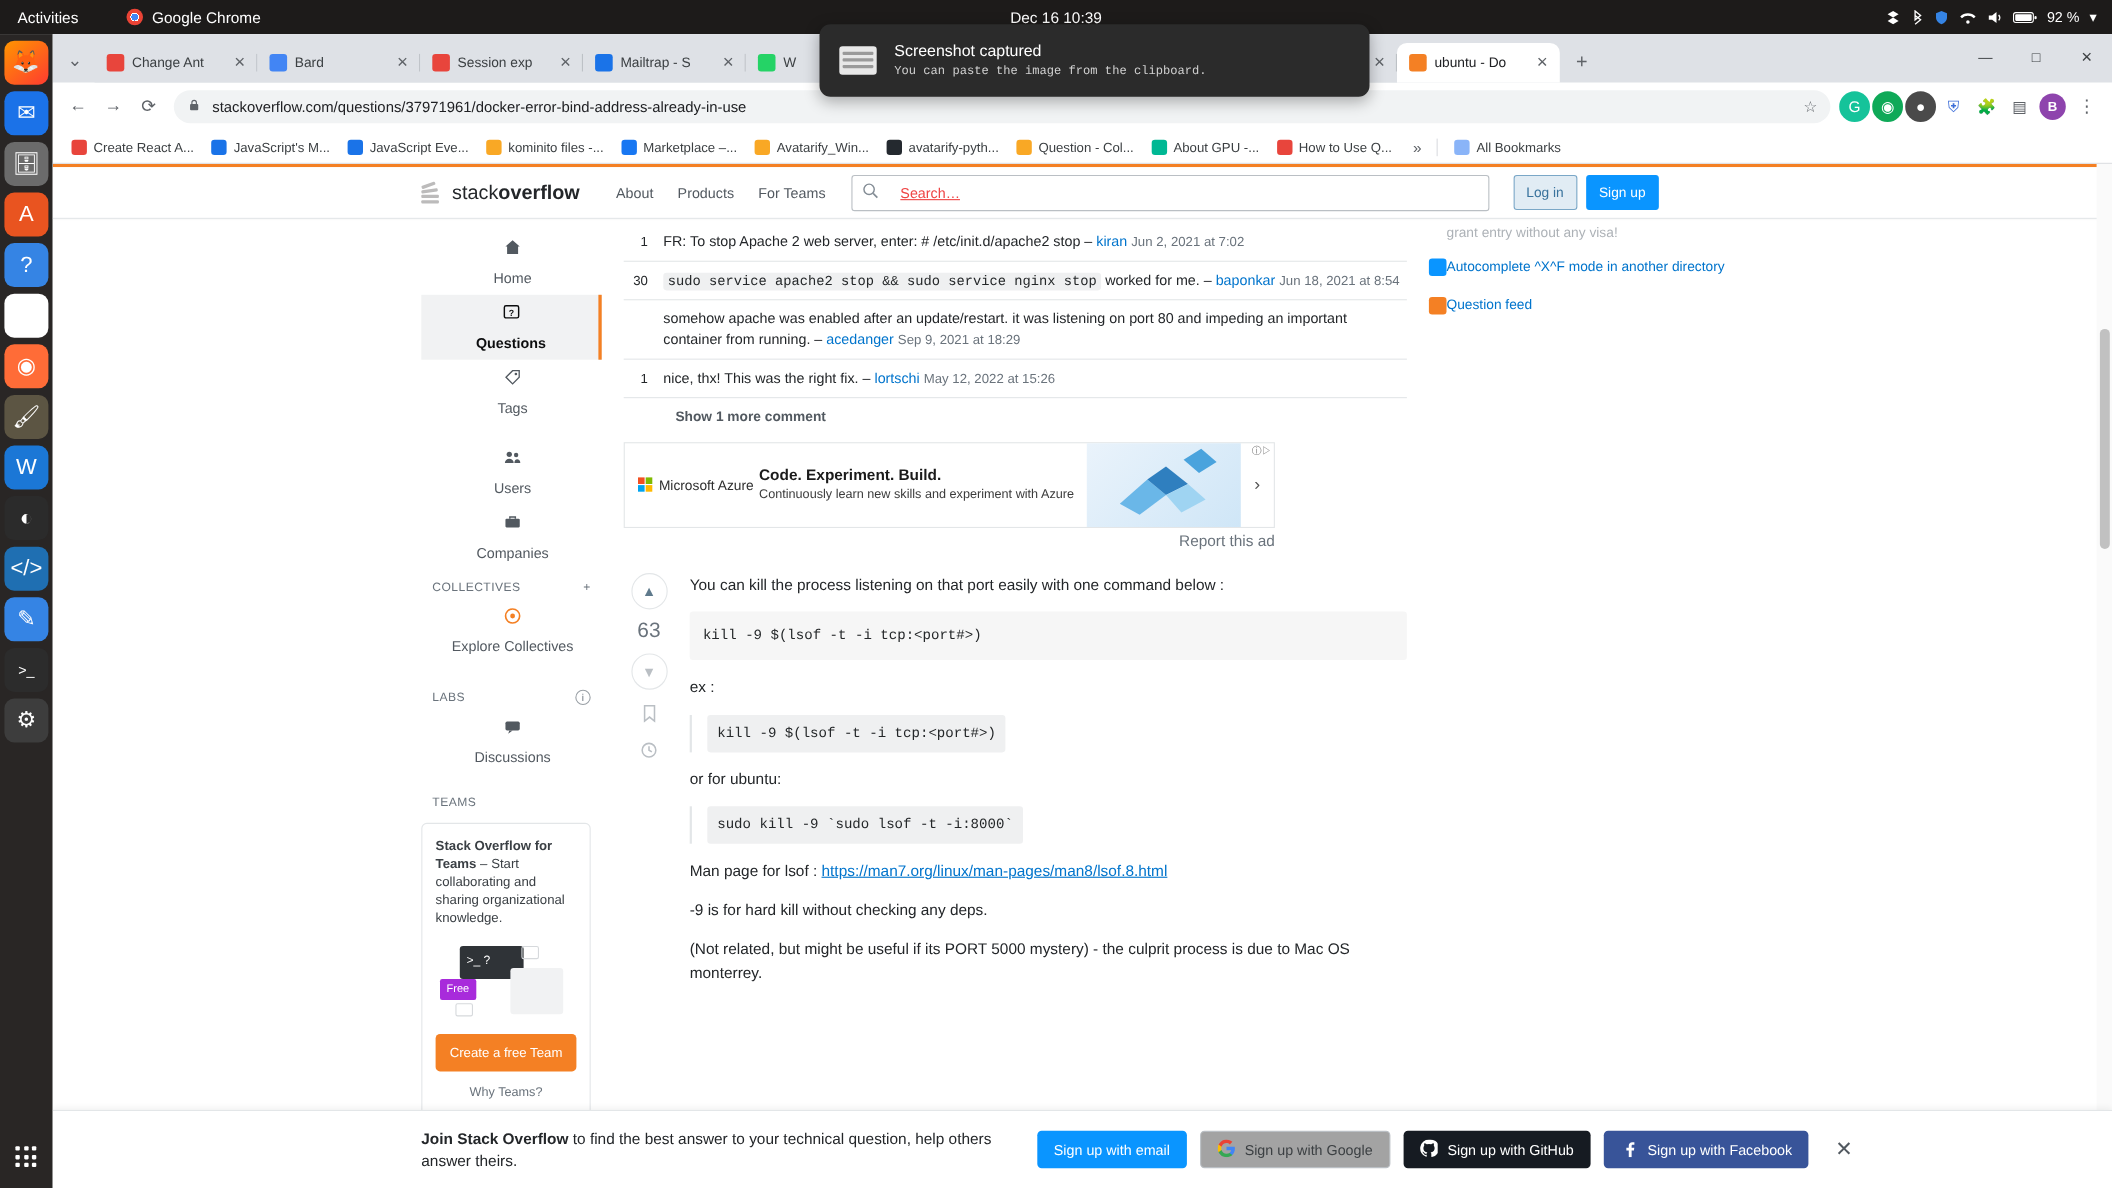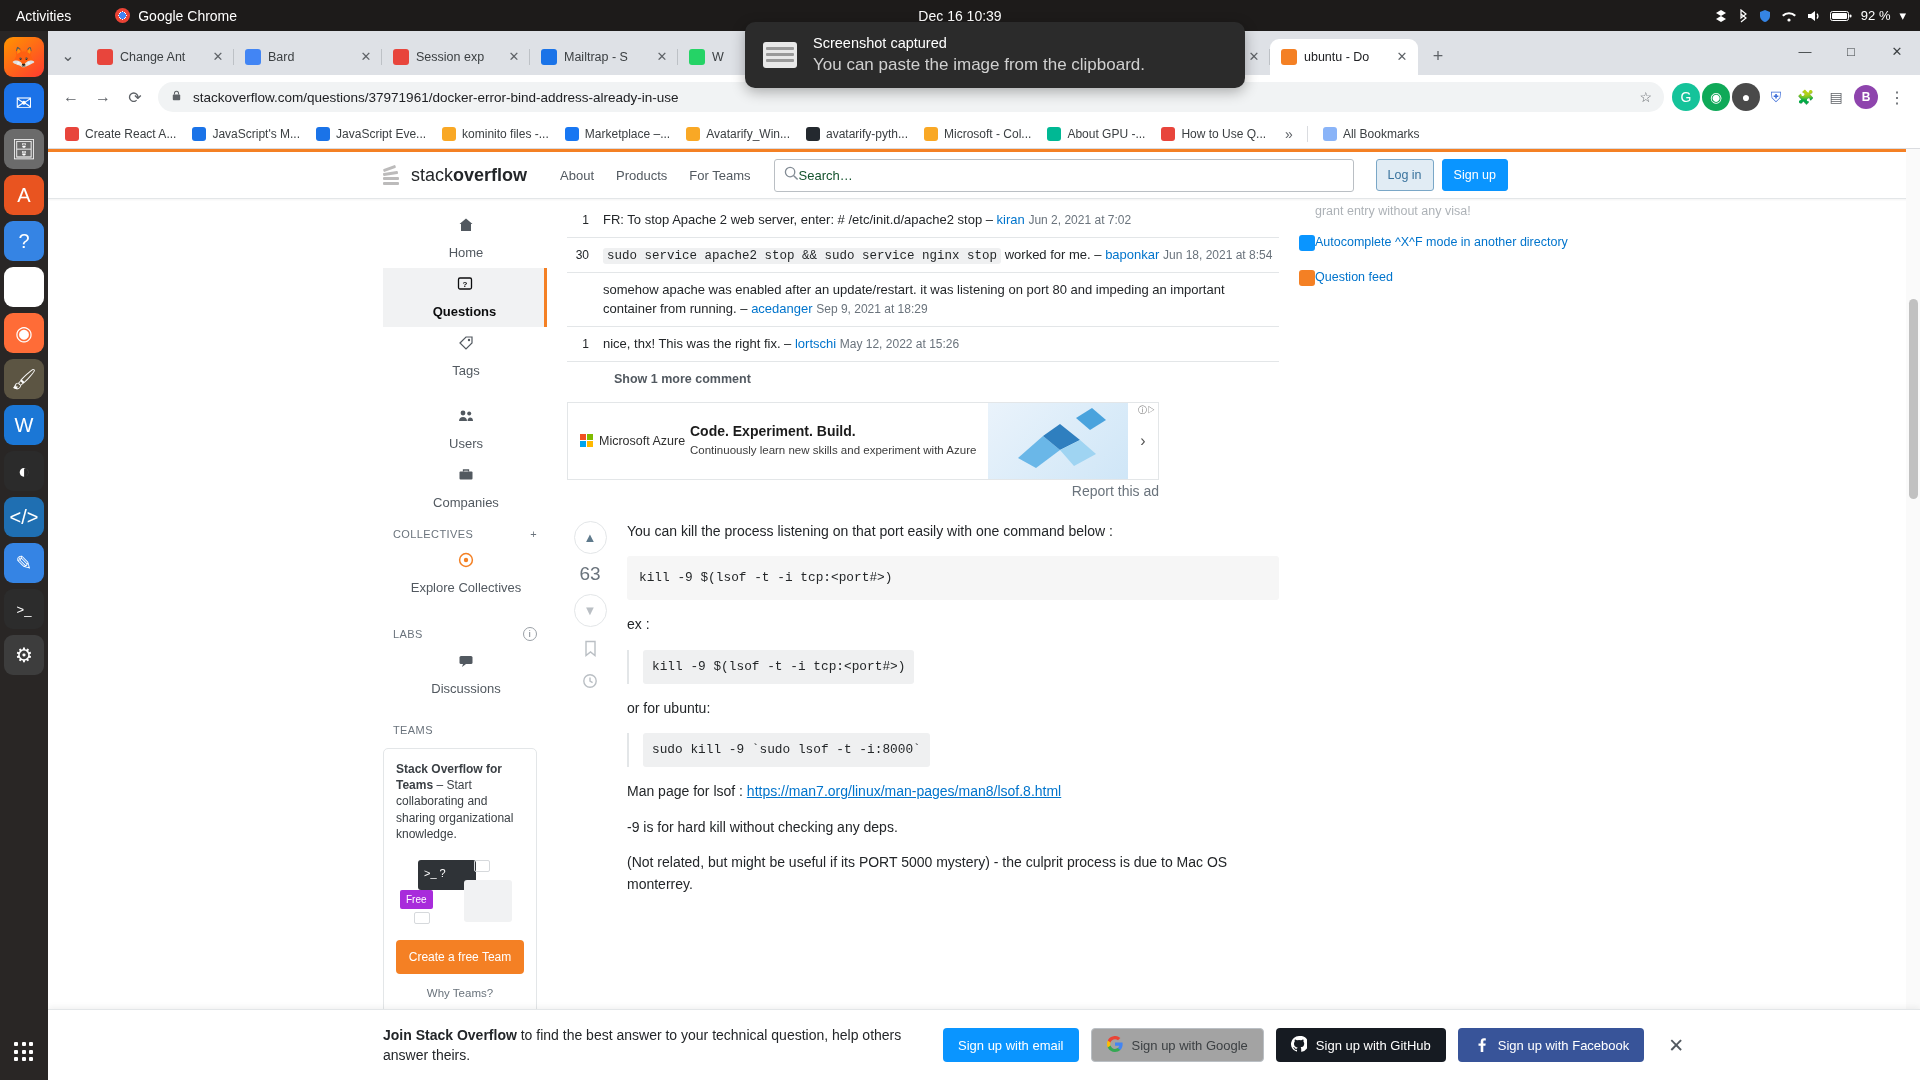--- a/index.html
+++ b/index.html
@@ -128,21 +128,21 @@
     box-shadow: 0 1px 2px rgba(0,0,0,0.05);
   }
   .so-logo { display:flex; align-items:center; gap:6px; margin-right: 22px; }
   .so-logo .mark { width: 22px; height: 24px; position: relative; display:block; }
   .so-logo .mark i { position:absolute; left:0; height:3px; background:#bcbbbb; border-radius:1px; display:block; }
   .so-logo .txt { font-size: 18px; color:#232629; }
   .so-logo .txt b { font-weight: bold; }
   .so-nav { font-size: 13px; color:#525960; padding: 6px 11px; border-radius: 15px; }
   #so-search {
     flex: 0 0 580px; height: 33px; margin-left: 12px; border:1px solid #babfc4; border-radius:3px;
-    display:flex; align-items:center; gap:0; padding: 0 9px; color:#14532d; font-size:13px;
+    display:flex; align-items:center; gap:20px; padding: 0 9px; color:#ef4444; font-size:13px;text-decoration:underline;
   }
   .so-auth { display:flex; gap:8px; margin-left: 22px; }
   .btn-login { font-size: 12.5px; color:#39739d; background:#e1ecf4; border:1px solid #7aa7c7; border-radius:3px; padding: 8px 11px; }
   .btn-signup { font-size: 12.5px; color:#fff; background:#0a95ff; border:1px solid #0a95ff; border-radius:3px; padding: 8px 11px; }
 
   
   #so-body { display:flex; height: 862px; }
   #so-left {
     width: 164px; margin-left: 335px; padding-top: 10px; flex: 0 0 164px;
     font-size: 13px; color:#232629;
@@ -253,21 +253,21 @@
 
   
   #toast {
     position: absolute; left: 745px; top: 22px; width: 500px; height: 66px;
     background: #2b2b2b; color:#fff; border-radius: 10px; display:flex; align-items:center;
     padding: 16px 18px; gap: 16px; box-shadow: 0 4px 14px rgba(0,0,0,.3); z-index: 50;
   }
   #toast .shot-ico { width: 34px; height: 26px; background:#e8e8e8; border-radius:3px; position:relative; flex:0 0 34px; }
   #toast .shot-ico .bar { position:absolute; left:3px; right:3px; height:3px; background:#9a9a9a; border-radius:1px; }
   #toast .t1 { font-size: 14.5px; }
-  #toast .t2 { font-size: 17px; color:#d0d0d0; margin-top: 4px; }
+  #toast .t2 { font-size: 11px; color:#d0d0d0; margin-top: 4px; font-family: Liberation Mono, monospace; }
 </style>
 </head>
 <body>
 
 <div id="topbar">
   <div class="activities">Activities</div>
   <div class="appname">
     <span class="chrome-dot"></span>
     <span>Google Chrome</span>
   </div>
@@ -489,21 +489,21 @@
     <div class="bm">
       <span class="ico" style="background:#f9a825"></span>
       <span>Avatarify_Win...</span>
     </div>
     <div class="bm">
       <span class="ico" style="background:#24292f"></span>
       <span>avatarify-pyth...</span>
     </div>
     <div class="bm">
       <span class="ico" style="background:#f9a825"></span>
-      <span>Microsoft - Col...</span>
+      <span>Question - Col...</span>
     </div>
     <div class="bm">
       <span class="ico" style="background:#00b894"></span>
       <span>About GPU -...</span>
     </div>
     <div class="bm">
       <span class="ico" style="background:#e8453c"></span>
       <span>How to Use Q...</span>
     </div>
     <div class="bm-more">»</div>

